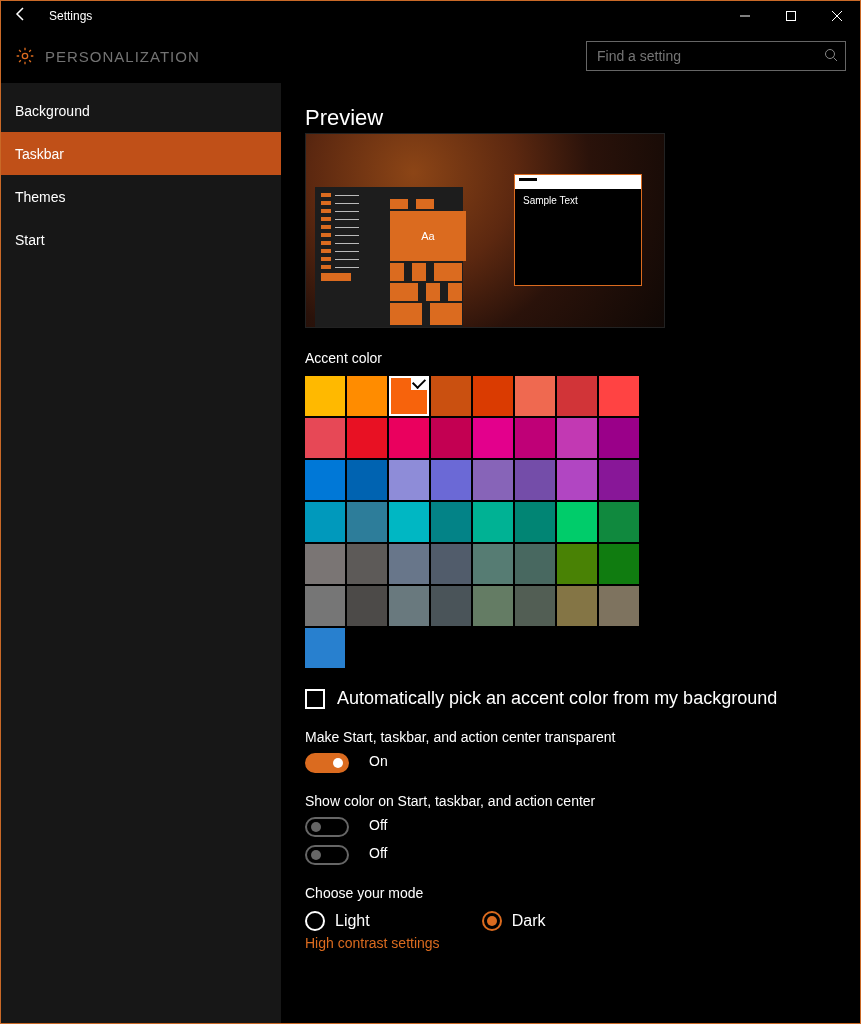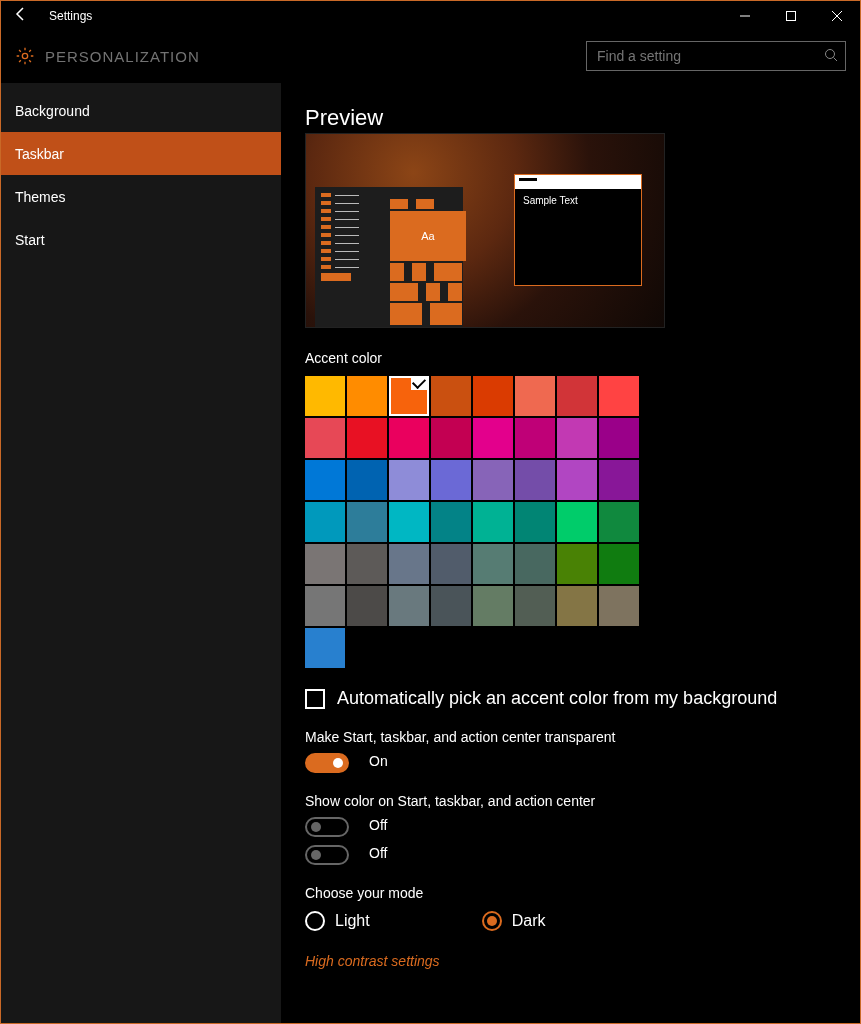--- a/index.html
+++ b/index.html
@@ -52,21 +52,21 @@
   .toggle .knob { width:10px; height:10px; border-radius:50%; background:#666; position:absolute; top:3px; left:4px; }
   .toggle.on { background:#db6b1f; border-color:#db6b1f; }
   .toggle.on .knob { background:#fff; left:auto; right:4px; }
   .toggle-label { font-size:14px; margin-left:12px; }
   .setting-label { font-size:14px; margin-top:20px; }
   .radio-row { display:flex; gap:112px; margin-top:10px; }
   .radio { display:flex; align-items:center; cursor:pointer; }
   .rcircle { width:20px; height:20px; border:2px solid #fff; border-radius:50%; margin-right:10px; position:relative; }
   .rcircle.sel { border-color:#db6b1f; }
   .rcircle.sel::after { content:""; position:absolute; top:3px; left:3px; width:10px; height:10px; border-radius:50%; background:#db6b1f; }
-  .link { color:#db6b1f; font-size:14px; margin-top:22px; cursor:pointer; display:inline-block;font-style:italic; }
+  .link { color:#db6b1f; font-size:14px; margin-top:4px; cursor:pointer; display:inline-block; }
 </style>
 </head>
 <body>
 
 <div class="titlebar">
   <div class="back-btn">
     <svg width="16" height="16" viewBox="0 0 16 16">
         <path d="M10 2 L4 8 L10 14" stroke="#fff" stroke-width="1.5" fill="none"></path>
       </svg>
   </div>

